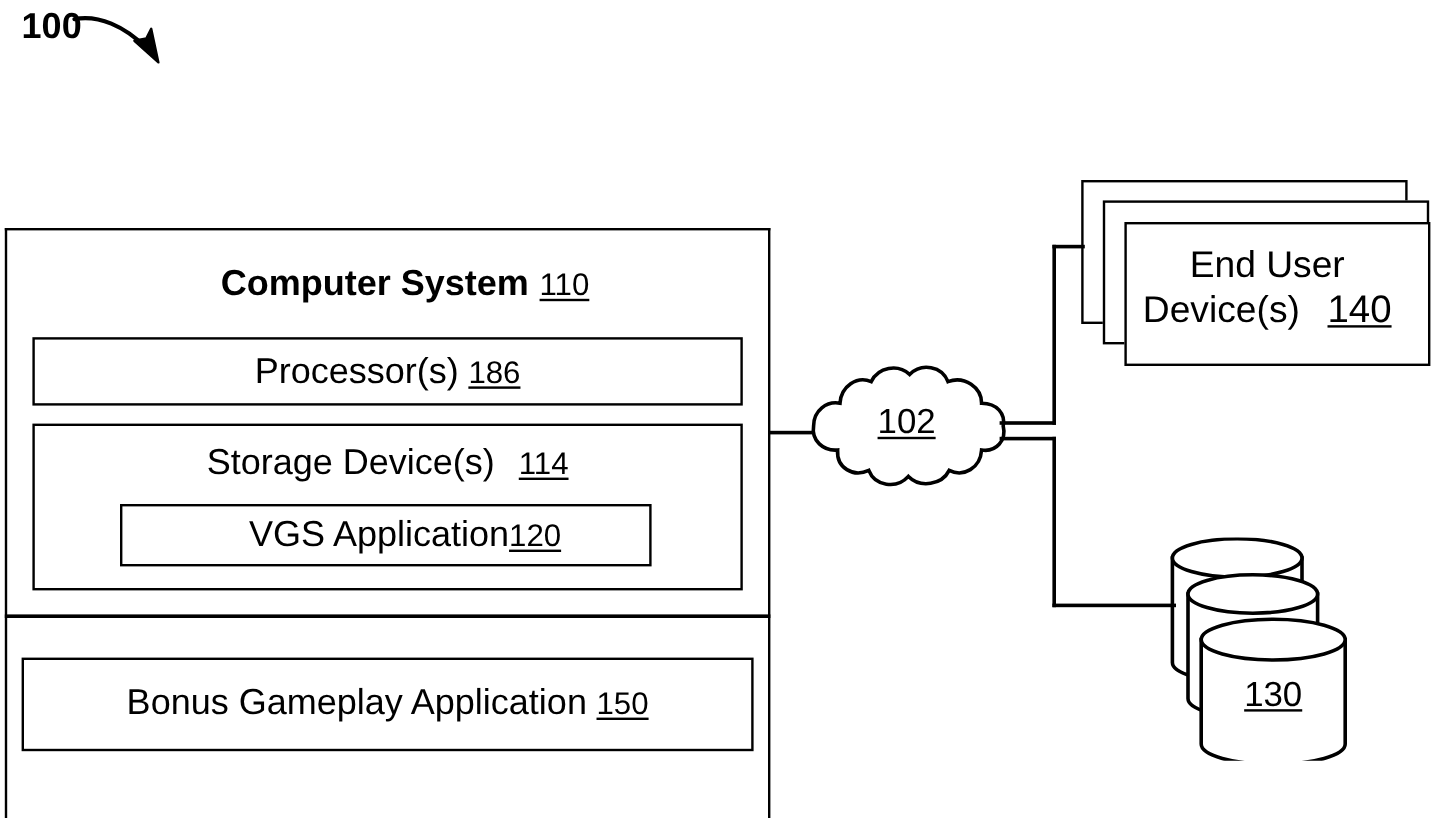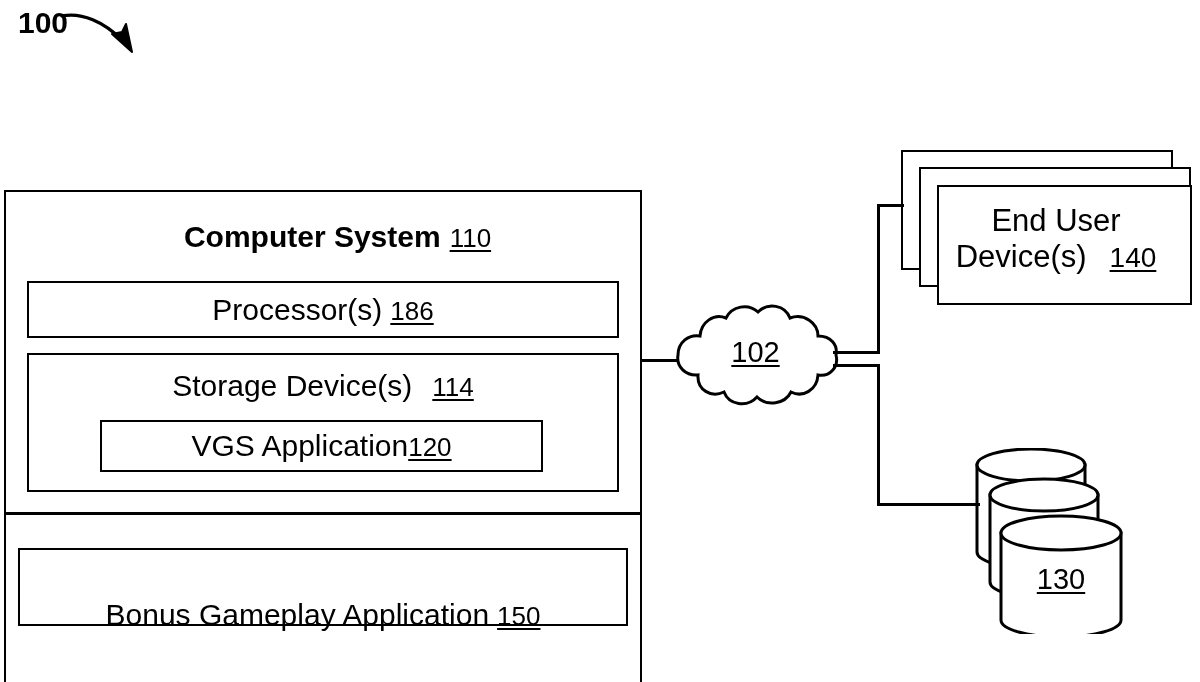--- a/index.html
+++ b/index.html
@@ -115,42 +115,42 @@
   }
   #storage-label .num { font-size: 26px; margin-left: 20px; }
 
   #vgs-box {
     left: 100px;
     top: 420px;
     width: 443px;
     height: 52px;
   }
   #vgs-label {
-    left: 100px;
+    left: 116px;
     top: 431px;
     width: 443px;
     font-size: 30px;
   }
   #vgs-label .num { font-size: 26px; margin-left: 0; }
 
   #system-divider {
     left: 4px;
     top: 512px;
     width: 638px;
   }
 
   #bonus-box {
     left: 18px;
     top: 548px;
     width: 610px;
     height: 78px;
   }
   #bonus-label {
     left: 18px;
-    top: 600px;
+    top: 571px;
     width: 610px;
     font-size: 30px;
     text-align: right;
   }
   #bonus-label .num { font-size: 26px; margin-left: 8px; }
 
   
   #network-cloud {
     position: absolute;
     left: 668px;
@@ -172,21 +172,21 @@
   #eud-front { left: 937px; top: 185px; width: 255px; height: 120px; }
 
   #eud-label {
     left: 920px;
     top: 203px;
     width: 272px;
     font-size: 31px;
     text-align: center;
     line-height: 1.17;
   }
-  #eud-label .num { font-size: 28px; margin-left: 23px; }
+  #eud-label .num { font-size: 32px; margin-left: 23px; }
 
   
   #db-group {
     position: absolute;
     left: 970px;
     top: 448px;
     width: 165px;
     height: 186px;
   }
   #db-label {

